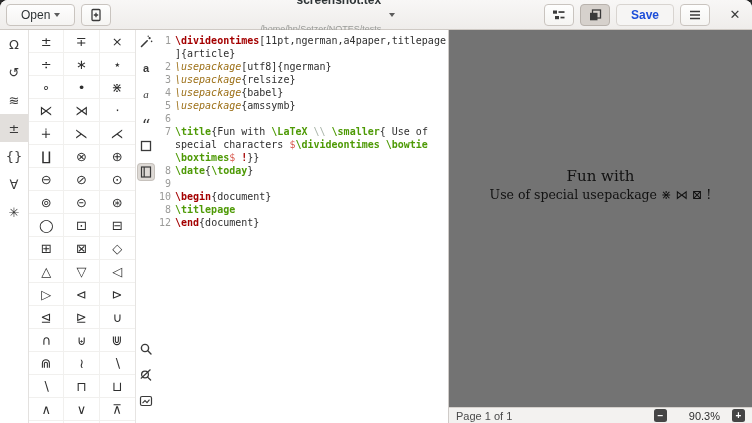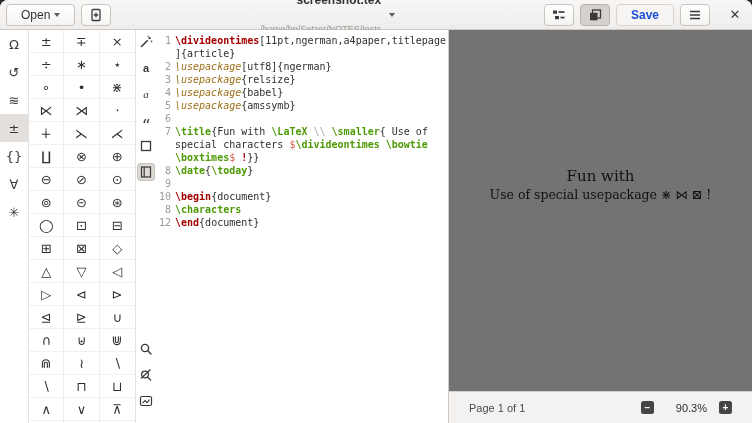--- a/index.html
+++ b/index.html
@@ -58,22 +58,22 @@
   .seg-esc{color:#a9b4a9;}
   .seg-math{color:#d95f54;}
   .seg-bang{color:#a40000;font-weight:bold;}
   .seg-txt{color:#2f2f2f;}
   
   .preview{width:303px;flex:none;display:flex;flex-direction:column;background:#737373;}
   .page{flex:1;position:relative;font-family:"DejaVu Serif",serif;color:#111;}
   .doc-title{position:absolute;top:137px;left:0;right:0;text-align:center;font-size:15px;}
   .doc-subtitle{position:absolute;top:157px;left:0;right:0;text-align:center;font-size:12.5px;}
   .doc-date{position:absolute;top:241px;left:0;right:0;text-align:center;font-size:11.5px;}
-  .pstatus{height:32px;flex:none;display:flex;align-items:center;background:#f3f2f0;
-    border-top:1px solid #d5d1cd;padding:0 20px;font-size:11px;color:#4a4a4a;}
+  .pstatus{height:16px;flex:none;display:flex;align-items:center;background:#f3f2f0;
+    border-top:1px solid #d5d1cd;padding:0 7px;font-size:11px;color:#4a4a4a;}
   .pstatus .grow{flex:1;}
   .zoom-btn{width:13px;height:13px;background:#454545;color:#fff;border-radius:2.5px;display:flex;
     align-items:center;justify-content:center;font-size:10px;line-height:10px;font-weight:bold;}
   .zoom-pct{margin:0 12px 0 22px;color:#2f2f2f;}
   svg{display:block;}
 </style>
 </head>
 <body>
 
 <div class="window">
@@ -301,21 +301,21 @@
         <div class="code-line">
           <span class="ln">9</span>
           <span class="code"></span>
         </div>
         <div class="code-line">
           <span class="ln">10</span>
           <span class="code"><span class="seg-kw">\begin</span><span class="seg-txt">{document}</span></span>
         </div>
         <div class="code-line">
           <span class="ln">8</span>
-          <span class="code"><span class="seg-fn">\characters</span></span>
+          <span class="code"><span class="seg-fn">\titlepage</span></span>
         </div>
         <div class="code-line">
           <span class="ln">12</span>
           <span class="code"><span class="seg-kw">\end</span><span class="seg-txt">{document}</span></span>
         </div>
       </div>
 
     <div class="preview">
       <div class="page">
         <div class="doc-title">Fun with</div>

